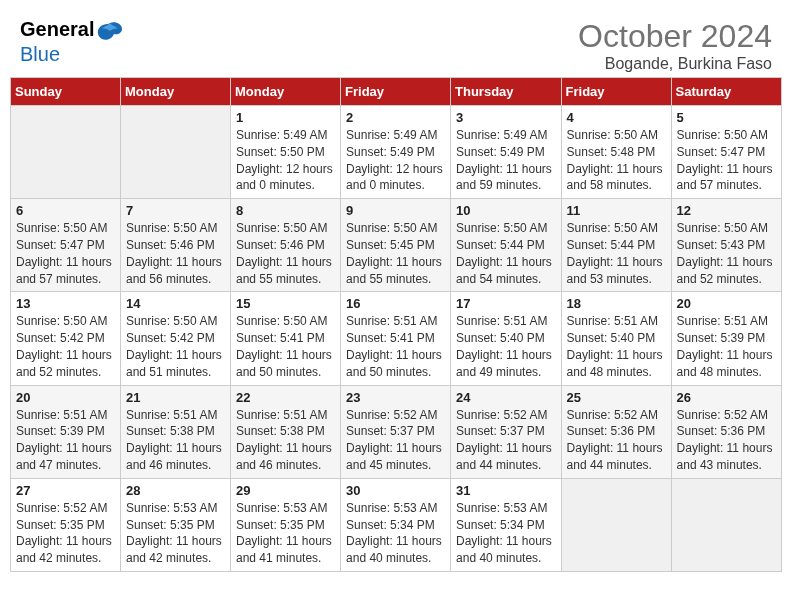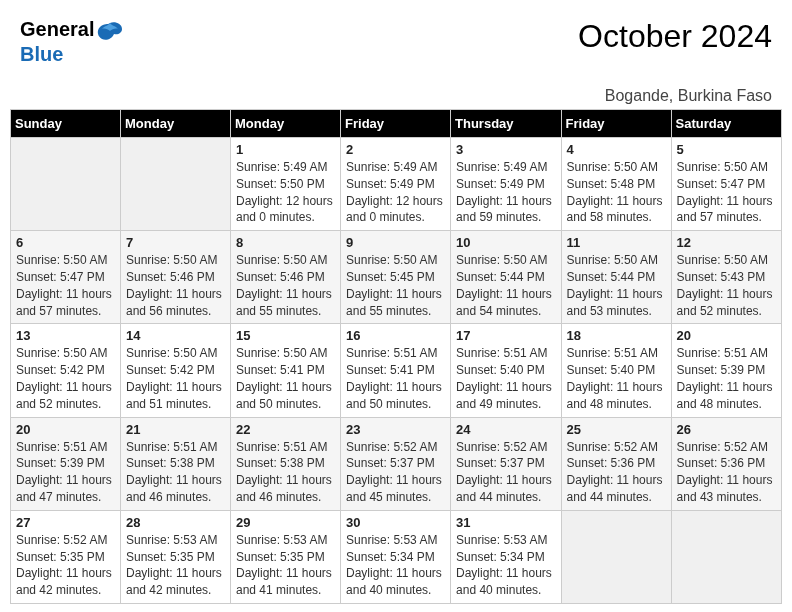--- a/index.html
+++ b/index.html
@@ -19,34 +19,33 @@
     .logo {
       display: flex;
       align-items: center;
     }
     .title-area {
       text-align: right;
     }
     .month-title {
       font-size: 32px;
       font-weight: normal;
-      color: #000000;
+      color: #737373;
     }
     .subtitle {
       font-size: 16px;
       color: #444;
-      margin-top: 32px;
     }
     .calendar {
       width: 100%;
       border-collapse: collapse;
       font-size: 11px;
     }
     .calendar thead th {
-      background-color: #000000;
+      background-color: #b91c1c;
       color: #fff;
       padding: 6px 4px;
       text-align: left;
       font-size: 13px;
       font-weight: bold;
       border: 1px solid #ccc;
     }
     .calendar tbody td {
       border: 1px solid #ccc;
       vertical-align: top;
@@ -83,21 +82,21 @@
 <body>
 
 <div class="header">
   <div class="logo">
     <div>
       <span style="font-size:20px;font-weight:bold;color:#000000;">General</span><svg width="28" height="22" viewBox="0 0 28 22" style="vertical-align:middle;margin:0 2px;">
           <path d="M14 2 C18 0, 26 2, 26 8 C26 12, 22 14, 18 13 C16 18, 10 20, 6 18 C2 16, 0 10, 4 6 C8 2, 12 4, 14 2Z" fill="#1a6bb5"></path>
           <path d="M14 2 C16 5, 20 5, 22 8 C20 7, 16 8, 14 10 C12 8, 8 7, 6 8 C8 5, 12 5, 14 2Z" fill="#4da0e0"></path>
         </svg>
       <br>
-      <span style="font-size:20px;font-weight:bold;color:#1a6bb5;">Blue</span>
+      <span style="font-size:20px;font-weight:normal;color:#1a6bb5;">Blue</span>
     </div>
   </div>
   <div class="title-area">
     <div class="month-title">October 2024</div>
     <div class="subtitle">Bogande, Burkina Faso</div>
   </div>
 </div>
 
 <table class="calendar">
   <thead>

